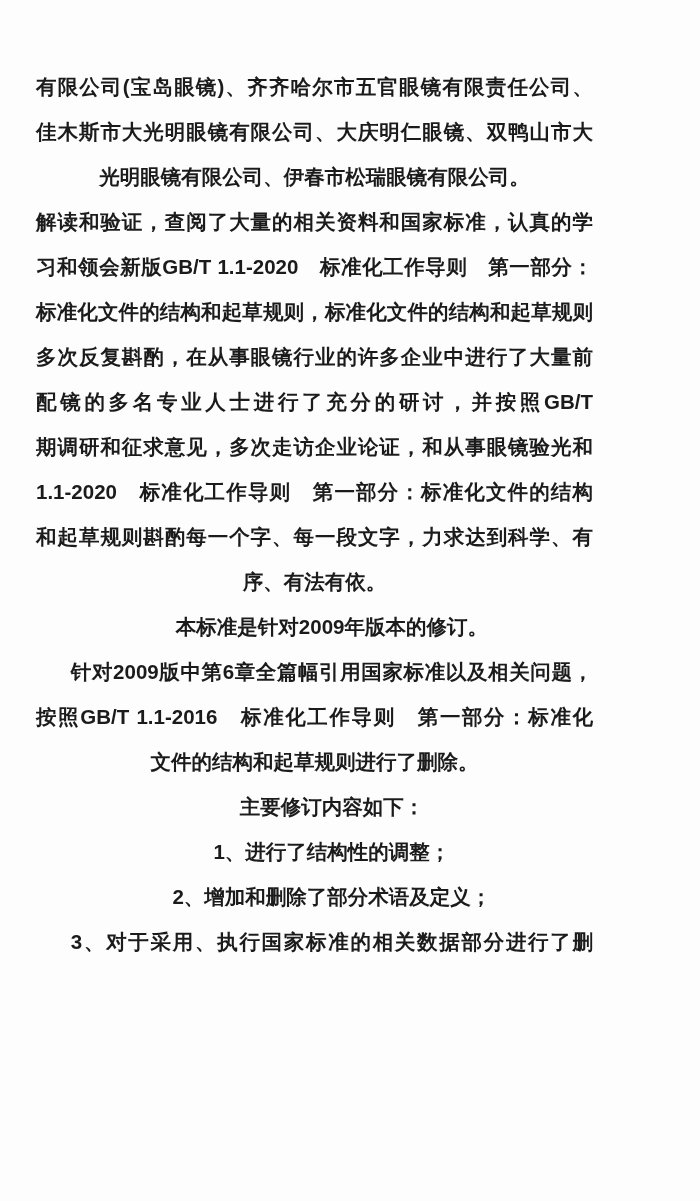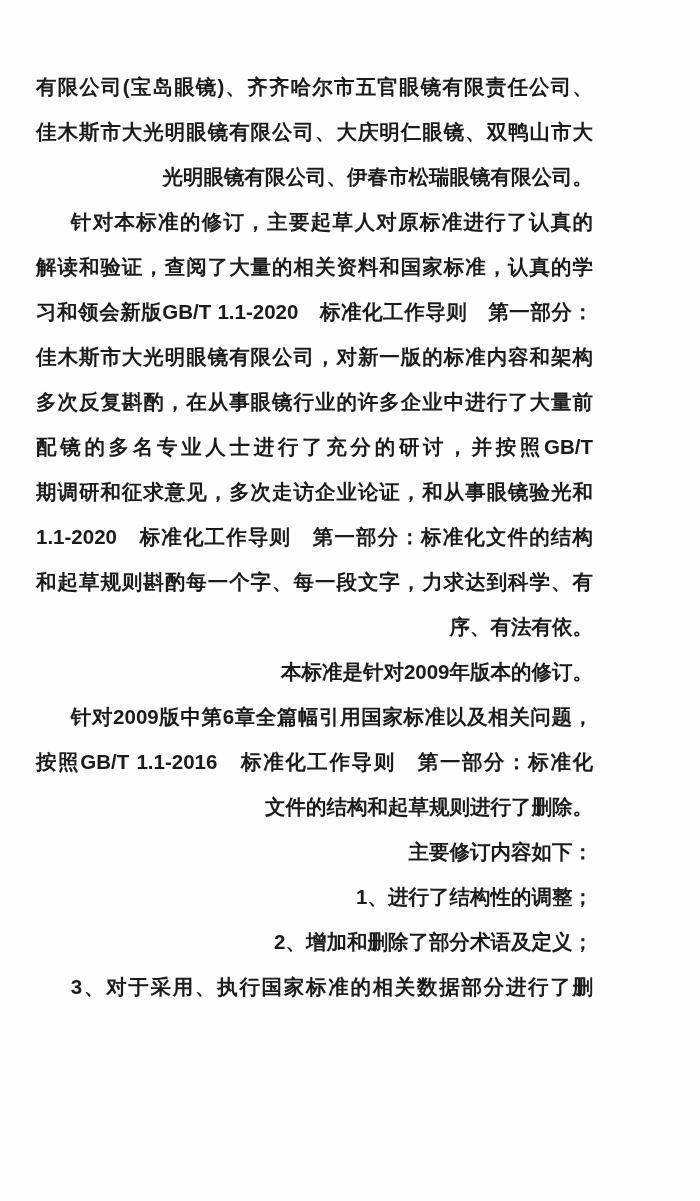--- a/index.html
+++ b/index.html
@@ -27,43 +27,42 @@
     font-family: "Liberation Sans", sans-serif;
     font-weight: 700;
     font-size: 20.5px;
     color: #1b1b1b;
     letter-spacing: 0;
   }
   .line {
     height: 45px;
     line-height: 45px;
     white-space: nowrap;
-    text-align: right;
+    text-align: center;
   }
   .line.justify {
     white-space: normal;
     text-align: justify;
     text-align-last: justify;
   }
   .line.indent {
     text-indent: 1.7em;
   }
 </style>
 </head>
 <body style="background: rgb(253, 253, 253);">
 
 <div class="page">
   <div class="text-column" style="color: rgb(27, 27, 27);">
       <div class="line justify">有限公司(宝岛眼镜)、齐齐哈尔市五官眼镜有限责任公司、</div>
       <div class="line justify">佳木斯市大光明眼镜有限公司、大庆明仁眼镜、双鸭山市大</div>
       <div class="line">光明眼镜有限公司、伊春市松瑞眼镜有限公司。</div>
-      <div class="line indent justify">针对本标准的修订，主要起草人对原标准进行了认真的</div>
       <div class="line justify">解读和验证，查阅了大量的相关资料和国家标准，认真的学</div>
       <div class="line justify">习和领会新版GB/T 1.1-2020　标准化工作导则　第一部分：</div>
-      <div class="line justify">佳木斯市大光明眼镜有限公司，对新一版的标准内容和架构</div>
+      <div class="line justify">标准化文件的结构和起草规则，标准化文件的结构和起草规则</div>
       <div class="line justify">多次反复斟酌，在从事眼镜行业的许多企业中进行了大量前</div>
       <div class="line justify">配镜的多名专业人士进行了充分的研讨，并按照GB/T</div>
       <div class="line justify">期调研和征求意见，多次走访企业论证，和从事眼镜验光和</div>
       <div class="line justify">1.1-2020　标准化工作导则　第一部分：标准化文件的结构</div>
       <div class="line justify">和起草规则斟酌每一个字、每一段文字，力求达到科学、有</div>
       <div class="line">序、有法有依。</div>
       <div class="line indent">本标准是针对2009年版本的修订。</div>
       <div class="line indent justify">针对2009版中第6章全篇幅引用国家标准以及相关问题，</div>
       <div class="line justify">按照GB/T 1.1-2016　标准化工作导则　第一部分：标准化</div>
       <div class="line">文件的结构和起草规则进行了删除。</div>

